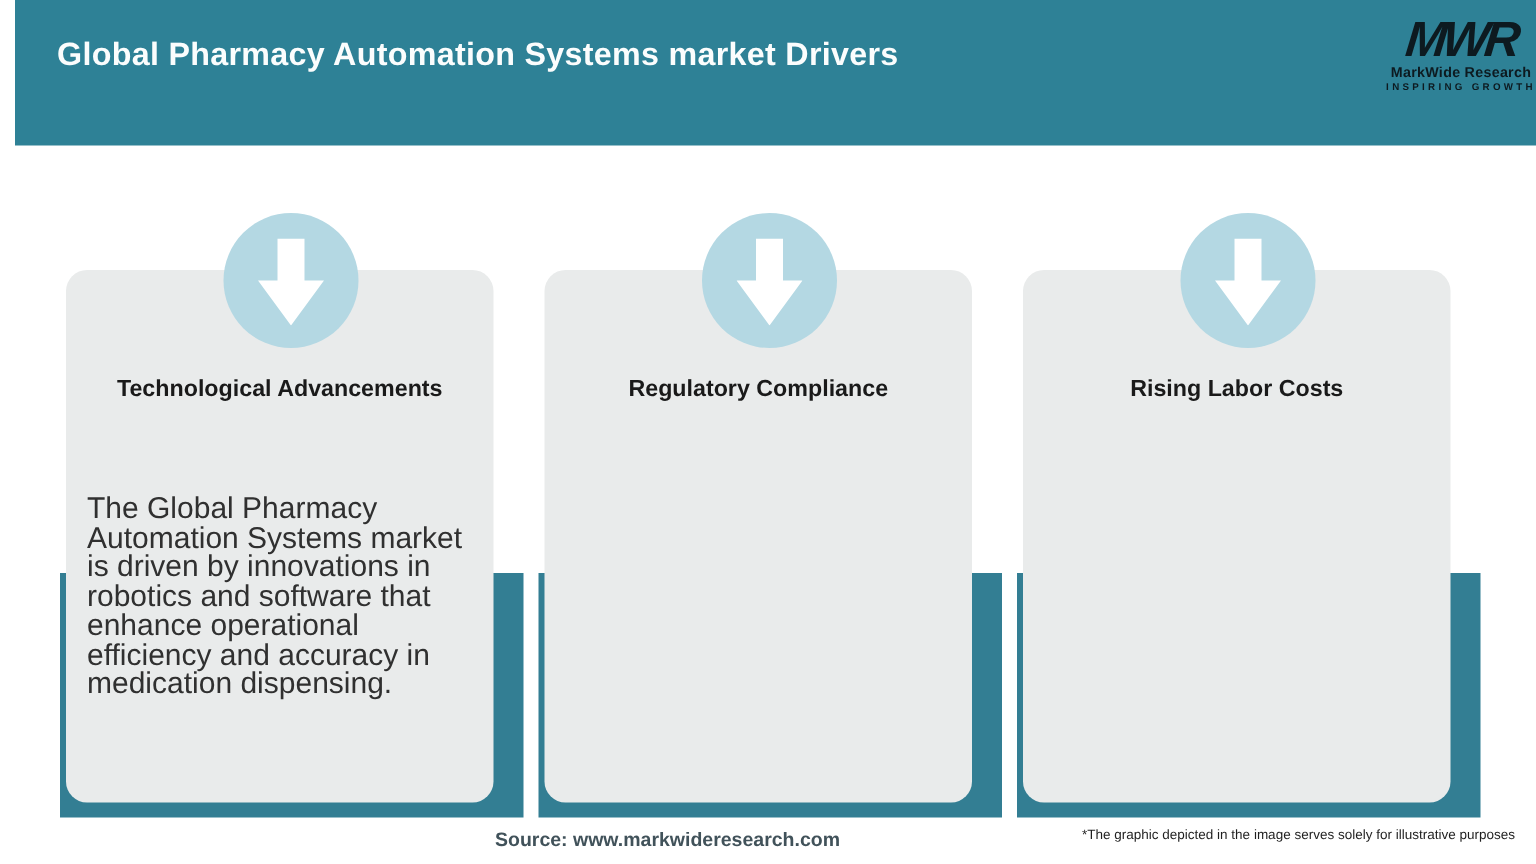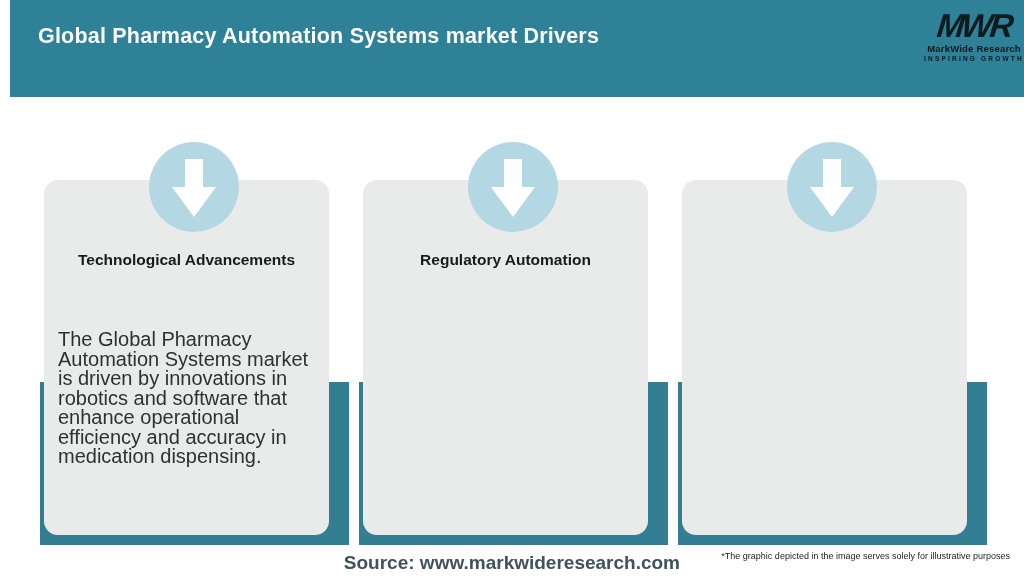--- a/index.html
+++ b/index.html
@@ -102,22 +102,22 @@
     font-size: 20px;
     line-height: 19.5px;
     color: #303030;
   }
 
   
   .source {
     position: absolute;
     left: 330px; top: 552px;
     width: 350px;
-    text-align: right;
-    font-size: 19px;
+    text-align: left;
+    font-size: 13px;
     font-weight: bold;
     color: #41525a;
   }
   .disclaimer {
     position: absolute;
     right: 14px; top: 551px;
     font-size: 9px;
     color: #1f1f1f;
   }
 </style>
@@ -144,34 +144,35 @@
       <svg width="44" height="58" viewBox="0 0 44 58">
           <path d="M13 0 h18 v28 h13 L22 58 0 28 h13 z" fill="#ffffff"></path>
         </svg>
     </span>
   </div>
 </div>
 
 <div class="card-group g2">
   <div class="band"></div>
   <div class="card">
-    <div class="card-title">Regulatory Automation</div>
+    <div class="card-title">Regulatory Compliance</div>
   </div>
   <div class="circle">
     <span>
       <svg width="44" height="58" viewBox="0 0 44 58">
           <path d="M13 0 h18 v28 h13 L22 58 0 28 h13 z" fill="#ffffff"></path>
         </svg>
     </span>
   </div>
 </div>
 
 <div class="card-group g3">
   <div class="band"></div>
   <div class="card">
+    <div class="card-title">Rising Labor Costs</div>
   </div>
   <div class="circle">
     <span>
       <svg width="44" height="58" viewBox="0 0 44 58">
           <path d="M13 0 h18 v28 h13 L22 58 0 28 h13 z" fill="#ffffff"></path>
         </svg>
     </span>
   </div>
 </div>
 

